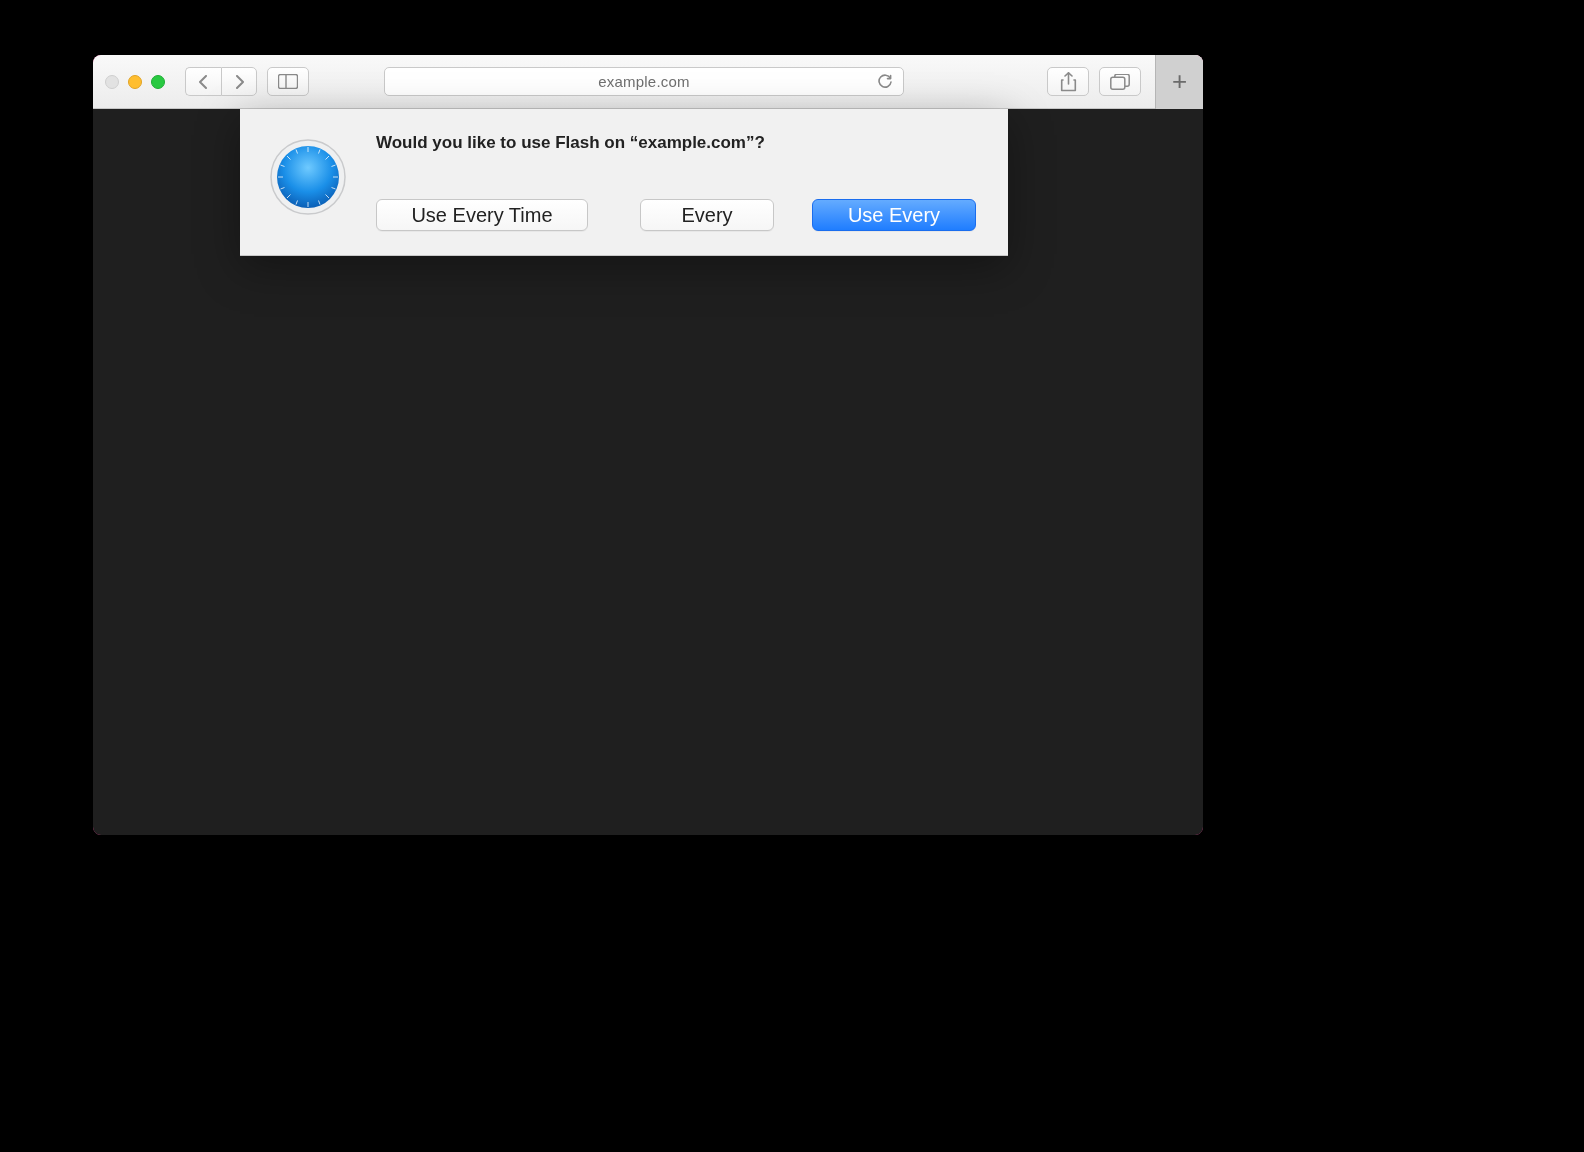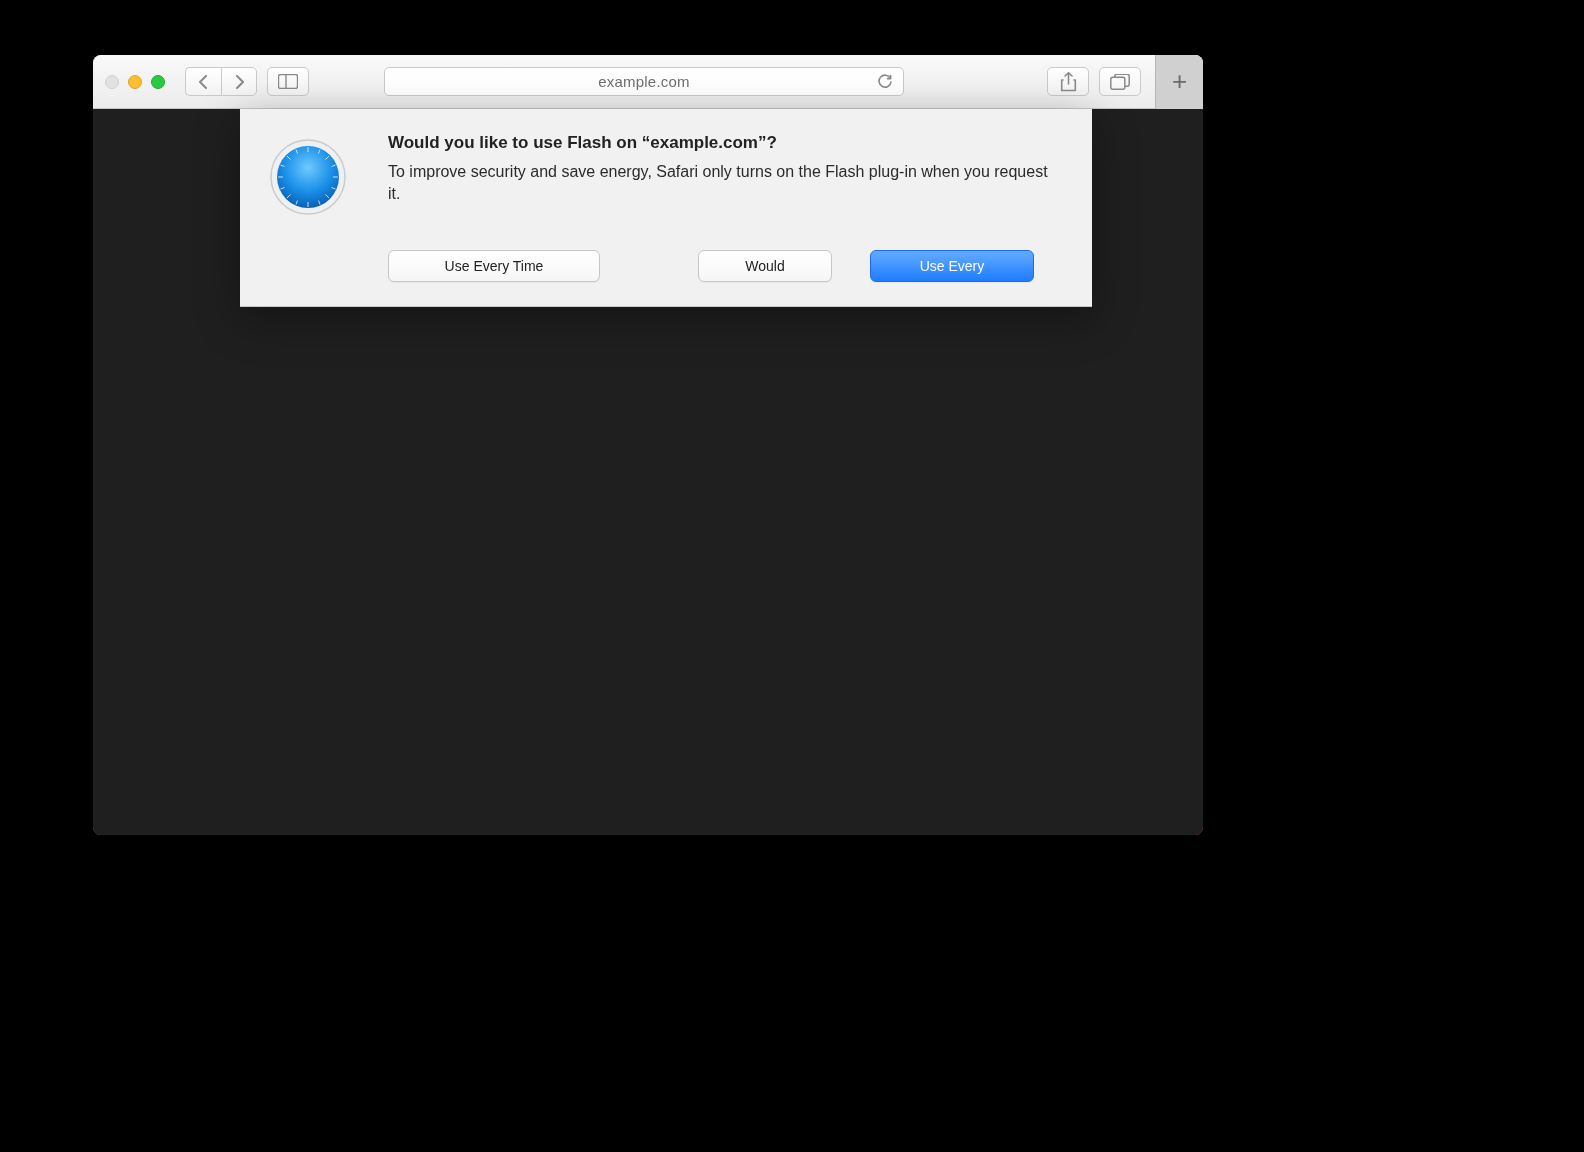--- a/index.html
+++ b/index.html
@@ -138,27 +138,27 @@
       background: #8e8e8e;
       display: flex;
       align-items: center;
       justify-content: center;
     }
     
     .dialog {
       position: absolute;
       top: 0;
       left: 147px;
-      width: 852px;
+      width: 768px;
       background: #f1f1f1;
       border-bottom: 1px solid #c9c9c9;
       box-shadow: 0 12px 40px rgba(0,0,0,0.35);
       padding: 24px 32px 24px 28px;
       display: flex;
-      gap: 40px;
+      gap: 28px;
     }
     .dialog-icon {
       flex: 0 0 80px;
       height: 80px;
       margin-top: 4px;
     }
     .dialog-body {
       flex: 1;
     }
     .dialog-title {
@@ -182,21 +182,21 @@
       flex: 1;
       max-width: 70px;
     }
     .mac-btn {
       min-width: 134px;
       height: 32px;
       padding: 0 22px;
       border-radius: 6px;
       border: 1px solid #c7c7c7;
       background: linear-gradient(#ffffff, #f6f6f6);
-      font-size: 14px;
+      font-size: 20px;
       color: #222;
       display: flex;
       align-items: center;
       justify-content: center;
       box-shadow: 0 1px 0 rgba(0,0,0,0.04);
     }
     .mac-btn.wide { min-width: 212px; }
     .mac-btn.primary {
       background: linear-gradient(#64abff, #1f7dff);
       border: 1px solid #1a6dee;
@@ -314,25 +314,24 @@
               <line x1="63.5" y1="29.5" x2="67.5" y2="28"></line>
           </g>
           <polygon points="55,25 42,38 40,40 25,55 38,42" fill="#ffffff"></polygon>
           <polygon points="55,25 42,38 40,40" fill="#ef3b2d"></polygon>
           <polygon points="25,55 38,42 40,40" fill="#ffffff"></polygon>
           <polygon points="55,25 40,40 44,36" fill="#d6281b"></polygon>
         </svg>
       </div>
       <div class="dialog-body">
         <div class="dialog-title">Would you like to use Flash on “example.com”?</div>
-        <div class="dialog-message">To improve security and save energy, Safari only turns on the Flash plug-in when you request it.</div>
         <div class="dialog-buttons">
           <div class="mac-btn wide">Use Every Time</div>
           <div class="spacer"></div>
-          <div class="mac-btn">Would</div>
+          <div class="mac-btn">Every</div>
           <div style="width:10px"></div>
           <div class="mac-btn primary">Use Every</div>
         </div>
       </div>
     </div>
 
   </div>
 </div>
 
 </body></html>

